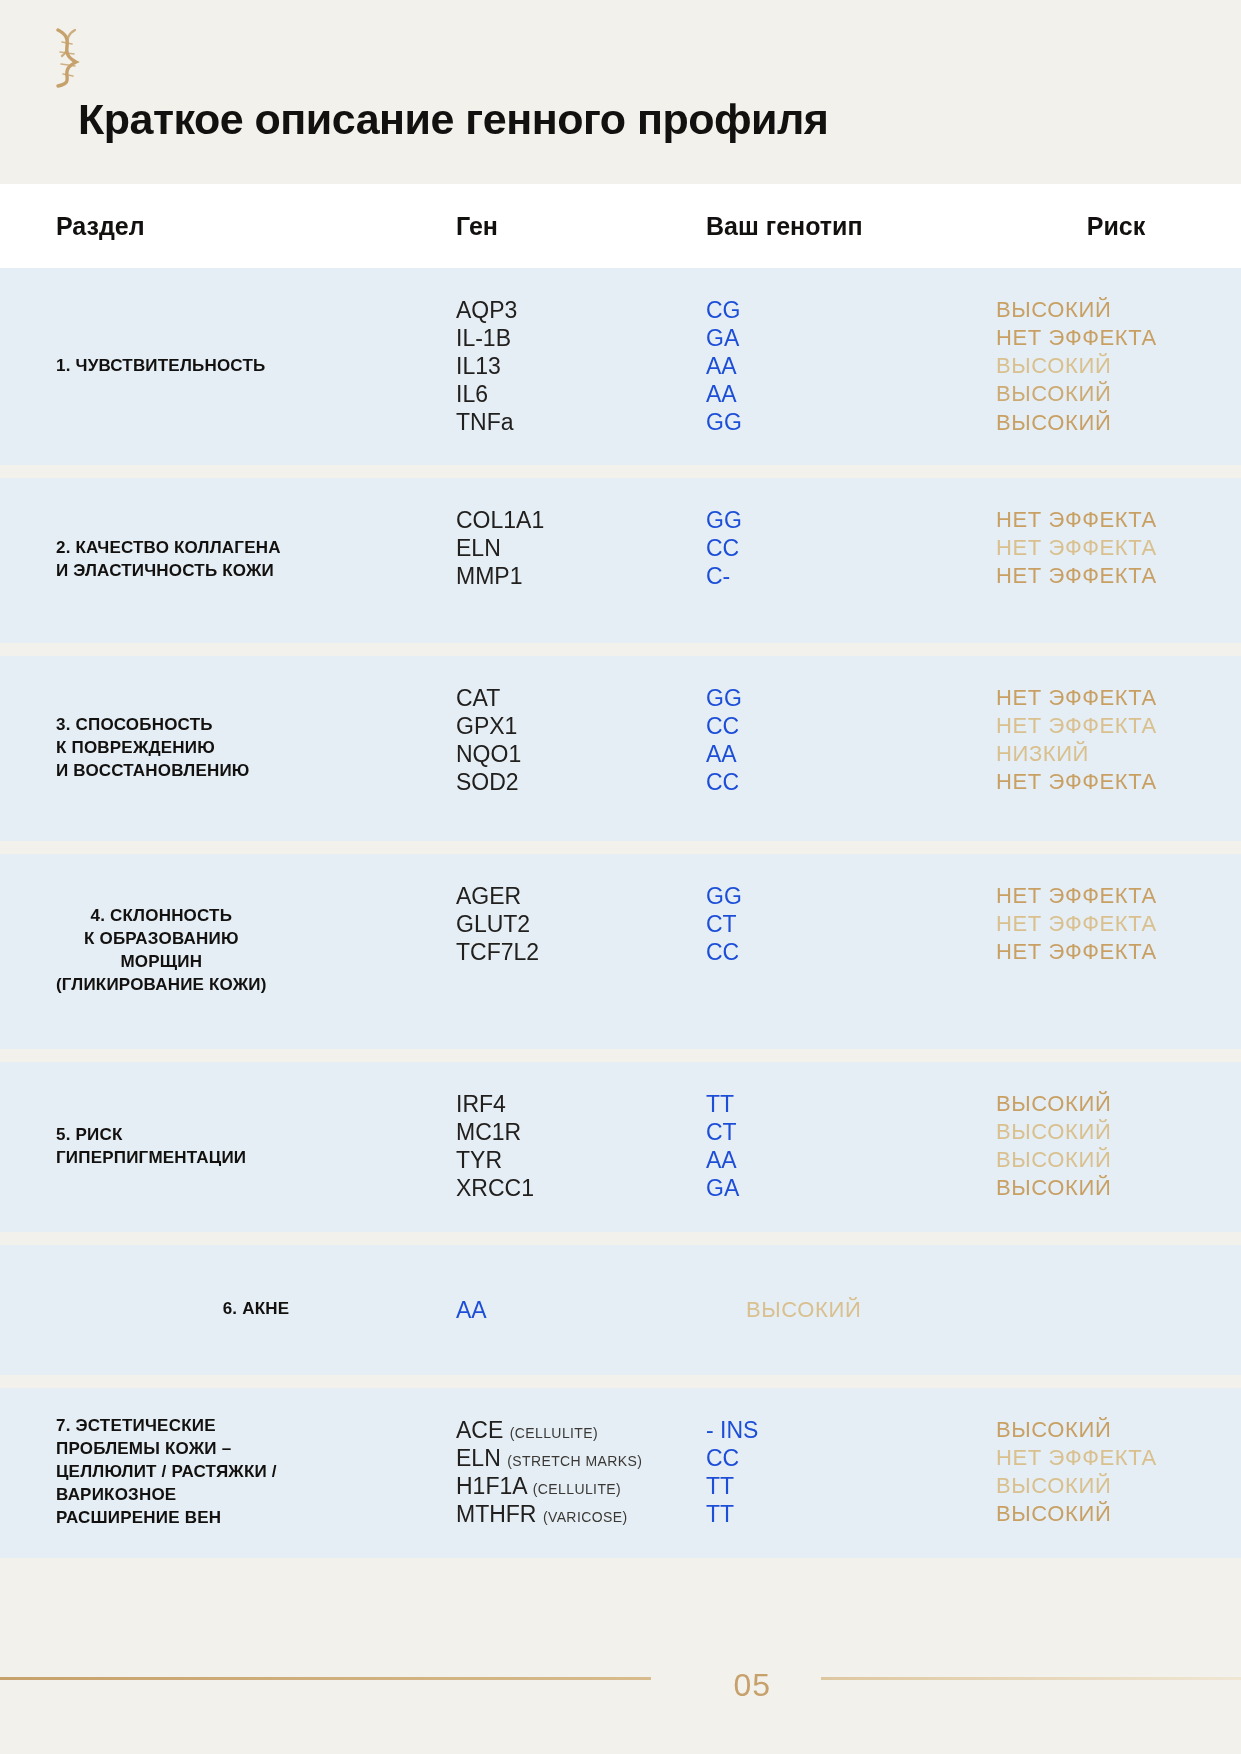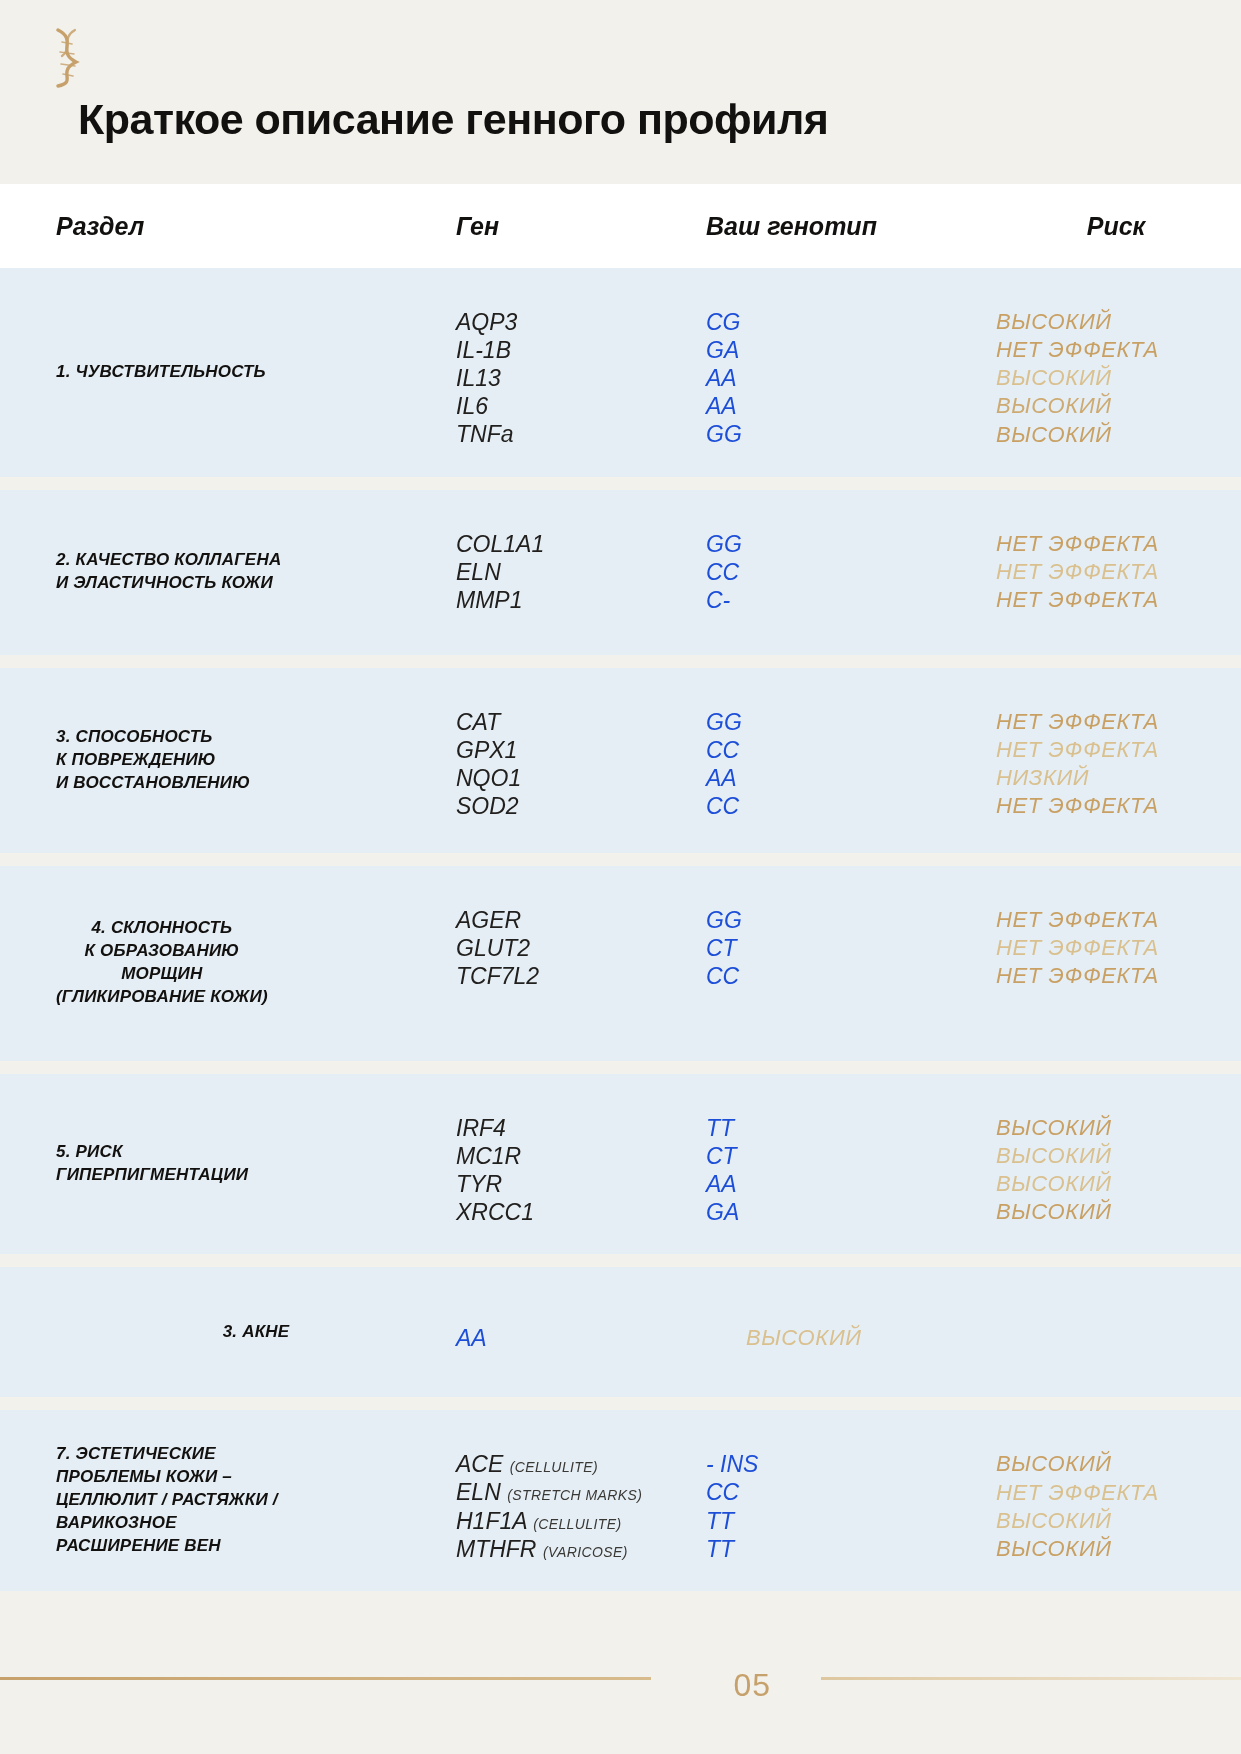--- a/index.html
+++ b/index.html
@@ -36,21 +36,20 @@
     color: #13110f;
     letter-spacing: -0.5px;
   }
 
   
   .table {
     position: absolute;
     left: 0;
     top: 184px;
     width: 1241px;
-    font-style: italic;
   }
   .thead {
     display: flex;
     align-items: center;
     height: 84px;
     background: #ffffff;
     padding-left: 56px;
   }
   .thead .th {
     font-size: 25px;
@@ -75,21 +74,21 @@
     font-weight: bold;
     color: #13110f;
     line-height: 1.35;
     letter-spacing: 0.2px;
     display: flex;
     align-items: center;
   }
   .band .genes,
   .band .genos,
   .band .risks {
-    padding-top: 40px;
+    padding-top: 28px;
     padding-bottom: 28px;
   }
   .band .genes { width: 250px; }
   .band .genos { width: 290px; }
   .band .risks { width: 240px; }
 
   .gene-line {
     font-size: 23px;
     color: #22201e;
     line-height: 1.22;
@@ -274,21 +273,21 @@
             <div class="geno-line">GA</div>
           </div>
           <div class="risks">
             <div class="risk-line" style="color: rgb(201, 160, 99);">ВЫСОКИЙ</div>
             <div class="risk-line" style="color: rgb(217, 192, 142);">ВЫСОКИЙ</div>
             <div class="risk-line" style="color: rgb(217, 192, 142);">ВЫСОКИЙ</div>
             <div class="risk-line" style="color: rgb(201, 160, 99);">ВЫСОКИЙ</div>
           </div>
         </div>
         <div class="band single" style="min-height: 130px;">
-          <div class="section" style="white-space: pre-line;">3. АКНЕ</div>
+          <div class="section" style="white-space: pre-line;">6. АКНЕ</div>
           <div class="genos">
             <div class="geno-line">AA</div>
           </div>
           <div class="risks">
             <div class="risk-line" style="color: rgb(217, 192, 142);">ВЫСОКИЙ</div>
           </div>
         </div>
         <div class="band" style="min-height: 170px;">
           <div class="section" style="white-space: pre-line;">7. ЭСТЕТИЧЕСКИЕ
 ПРОБЛЕМЫ КОЖИ –

